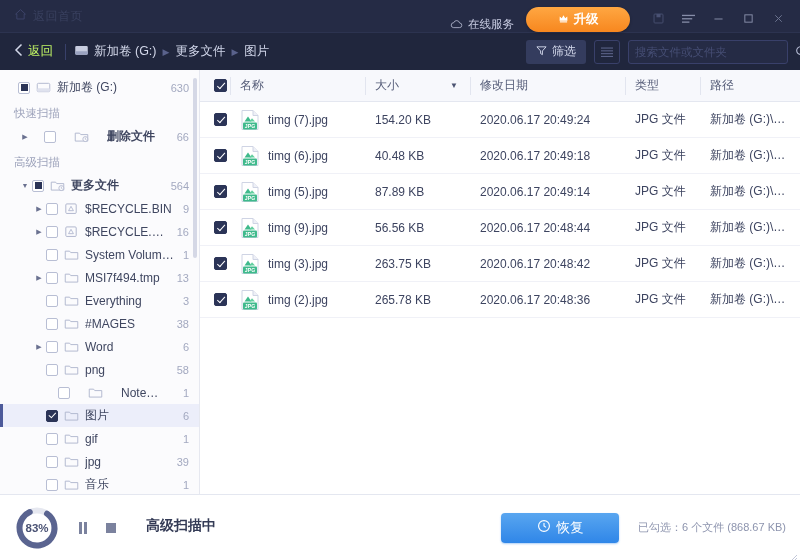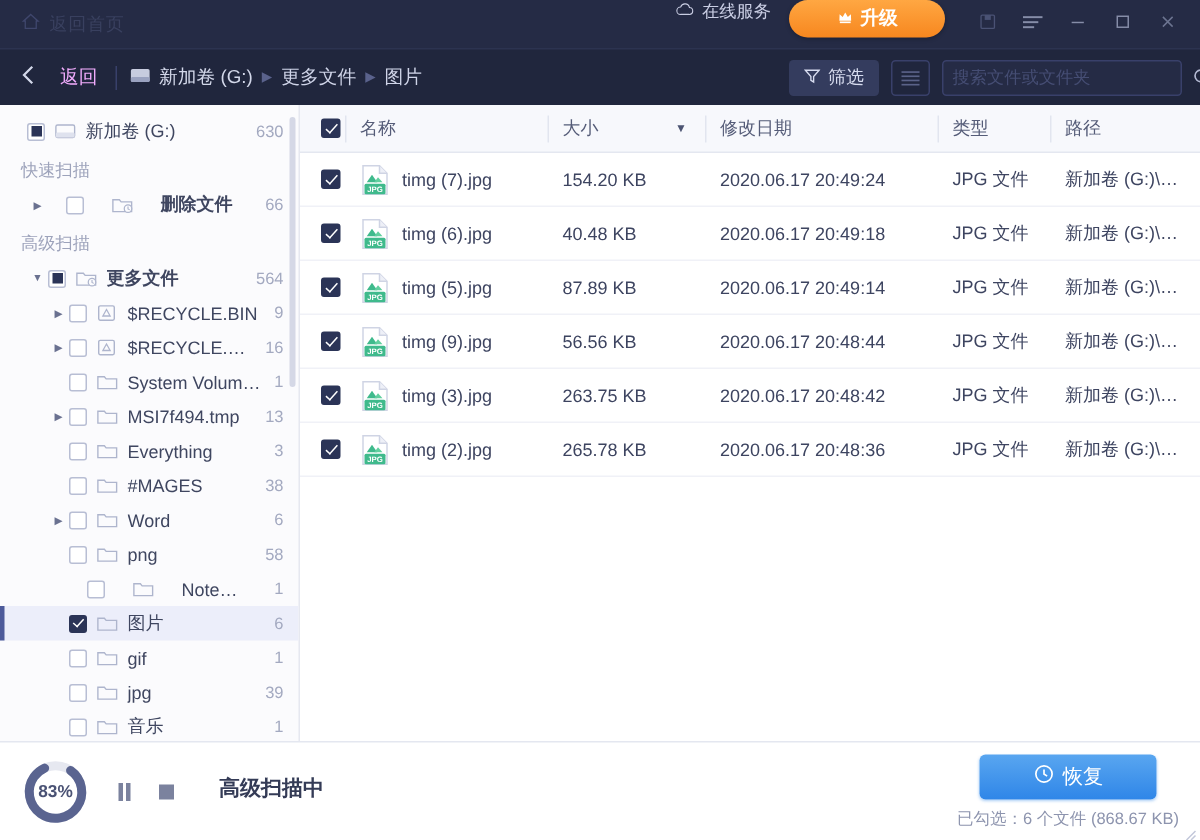--- a/index.html
+++ b/index.html
@@ -6,21 +6,21 @@
   html, body {
     width: 800px; height: 560px;
     font-family: "Liberation Sans", "DejaVu Sans", sans-serif;
     overflow: hidden;
     background: #ffffff;
   }
   #app { position: relative; width: 800px; height: 560px; display: flex; flex-direction: column; }
 
   
   .titlebar {
-    height: 32px; background: #252b45; display: flex; align-items: flex-start;
+    height: 32px; background: #252b45; display: flex; align-items: flex-end;
     flex: 0 0 32px; position: relative;
   }
   .home-btn {
     display: flex; align-items: center; gap: 6px; padding: 0 10px 0 14px;
     height: 32px; color: #3e456a; font-size: 12px; cursor: pointer;
   }
   .home-btn .lbl { color: #39405f; letter-spacing: .5px; }
   .tb-spacer { flex: 1; }
   .online-svc {
     display: flex; align-items: center; gap: 5px; color: #c9cde3;
@@ -38,22 +38,22 @@
     width: 28px; height: 28px; display: flex; align-items: center; justify-content: center;
     cursor: pointer; color: #4a5274;
   }
 
   
   .navbar {
     height: 38px; background: #20263d; display: flex; align-items: center;
     flex: 0 0 38px; border-top: 1px solid #2c3350;
   }
   .back-btn {
-    display: flex; align-items: center; gap: 16px; padding-left: 14px; padding-right: 12px;
-    color: #f0abfc; font-size: 12.5px; cursor: pointer; height: 38px;
+    display: flex; align-items: center; gap: 4px; padding-left: 14px; padding-right: 12px;
+    color: #bef264; font-size: 12.5px; cursor: pointer; height: 38px;
   }
   .nav-div { width: 1px; height: 16px; background: #38406a; margin: 0 8px 0 0; }
   .crumbs { display: flex; align-items: center; gap: 6px; font-size: 12.5px; color: #d3d8ea; }
   .crumb { cursor: pointer; display: flex; align-items: center; gap: 5px; }
   .crumb-sep { color: #5a628c; font-size: 9px; }
   .crumb.dim { color: #cfd4e8; }
   .nav-spacer { flex: 1; }
   .filter-btn {
     display: flex; align-items: center; justify-content: center; gap: 5px;
     background: #343c5e; color: #d7dcef; font-size: 12px; height: 24px; width: 60px;
@@ -170,21 +170,21 @@
   .ctrl {
     width: 18px; height: 18px; display: flex; align-items: center; justify-content: center; cursor: pointer;
   }
   .pause-b { display: flex; gap: 2.5px; }
   .pause-b i { display: block; width: 3px; height: 12px; background: #7b829e; }
   .stop-b { width: 10px; height: 10px; background: #7b829e; }
   .status-txt { margin-left: 26px; }
   .status-main { font-size: 14px; color: #343b56; font-weight: bold; margin-bottom: 4px; }
   .status-sub { font-size: 11.5px; color: #8d94ae; }
   .foot-spacer { flex: 1; }
-  .recover-col { display: flex; flex-direction: column; align-items: center; gap: 5px; }
+  .recover-col { display: flex; flex-direction: row; align-items: center; gap: 19px; }
   .recover-btn {
     width: 118px; height: 30px; border-radius: 4px;
     background: linear-gradient(180deg,#59a6f0,#2f86e8);
     color: #fff; font-size: 13.5px; display: flex; align-items: center; justify-content: center; gap: 6px;
     cursor: pointer; box-shadow: 0 1px 2px rgba(47,134,232,.4);
   }
   .sel-info { font-size: 11px; color: #8d94ae; }
   .resize-grip { position: absolute; right: 2px; bottom: 2px; width: 10px; height: 10px; cursor: nwse-resize; }
 </style>
 </head>

